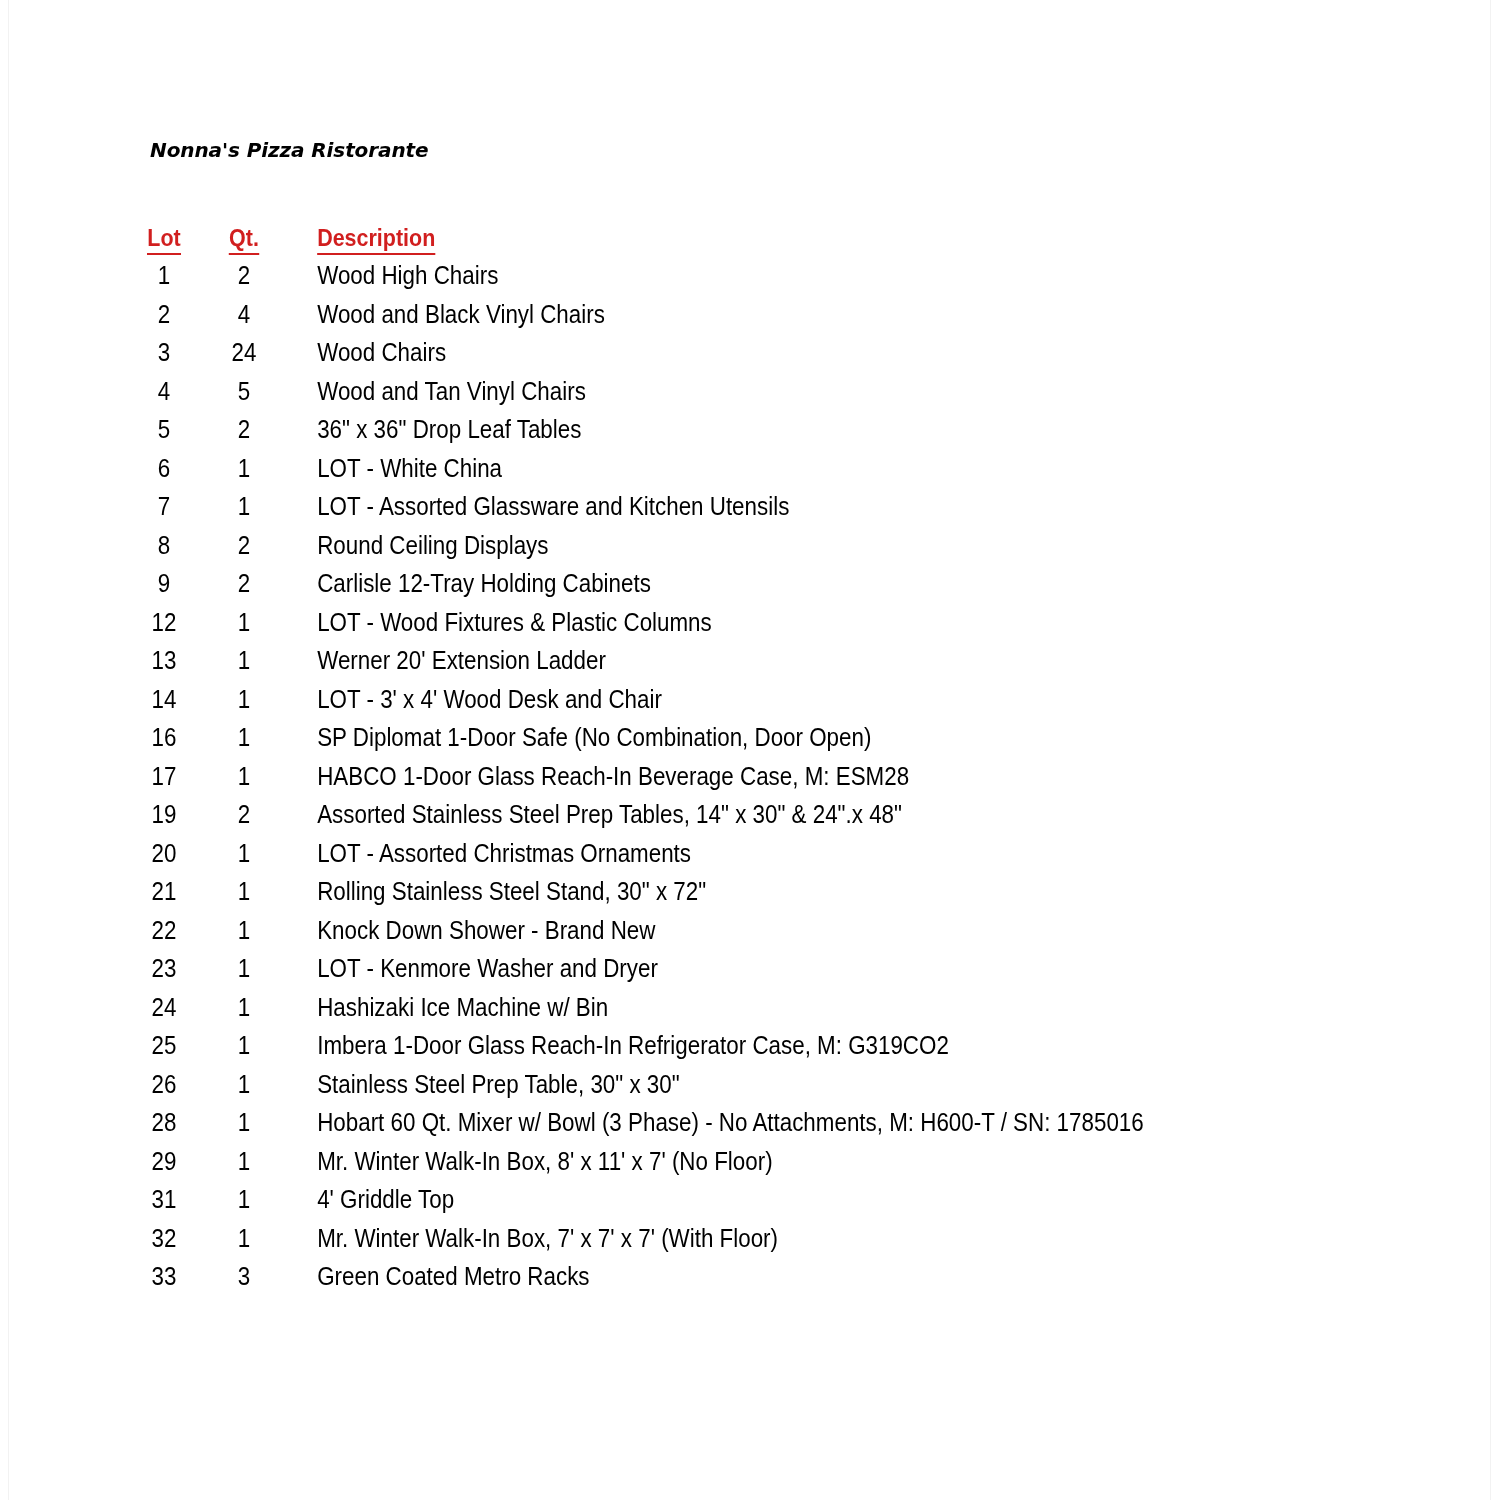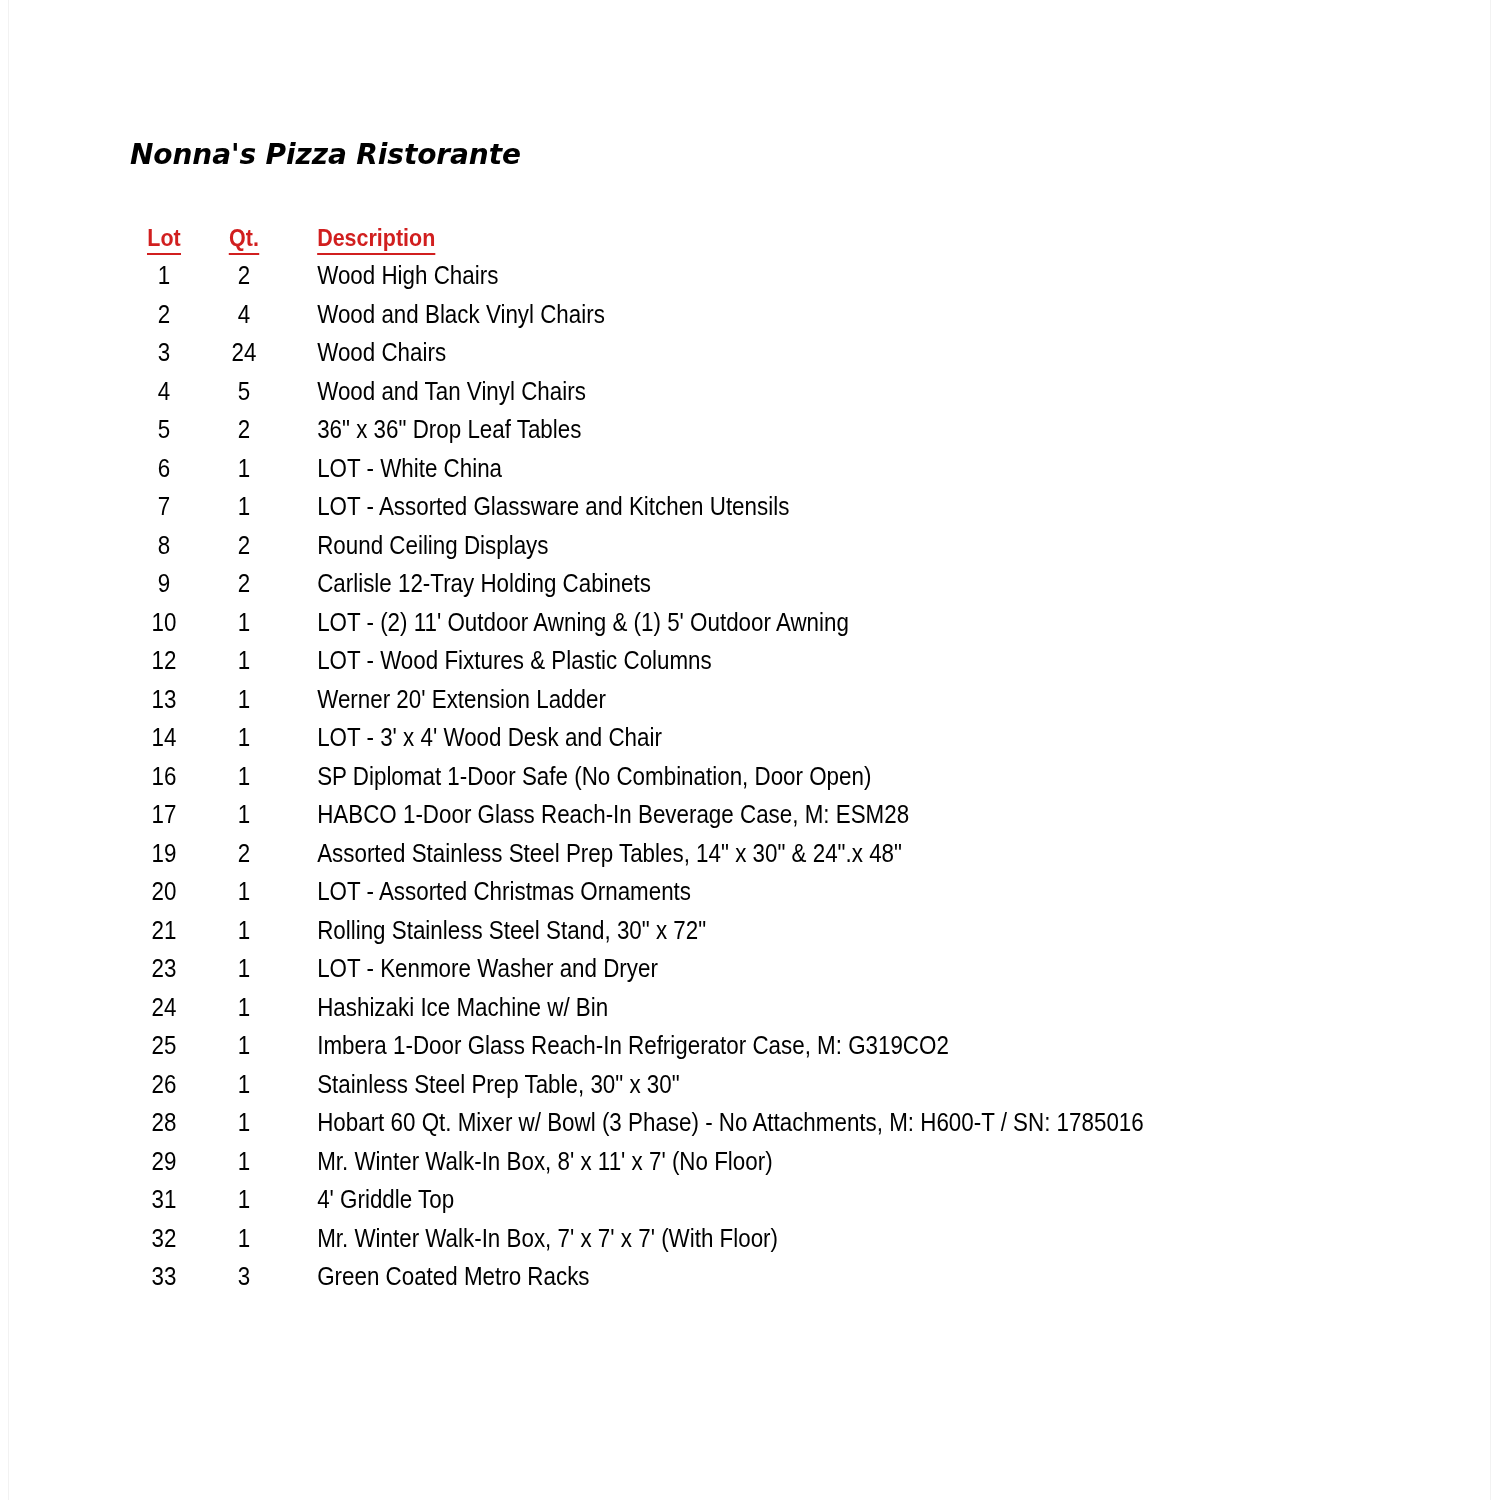--- a/index.html
+++ b/index.html
@@ -33,24 +33,24 @@
   #doc-body {
     position: absolute;
     left: 0;
     top: 0;
     width: 1500px;
     height: 1500px;
   }
 
   #doc-title {
     position: absolute;
-    left: 130px;
+    left: 150px;
     top: 138px;
     font-family: "DejaVu Sans", sans-serif;
-    font-size: 28px;
+    font-size: 20px;
     font-weight: bold;
     font-style: italic;
     letter-spacing: -0.1px;
     color: #000000;
     white-space: nowrap;
   }
 
   #lot-table {
     position: absolute;
     left: 133px;
@@ -176,25 +176,20 @@
           <td class="c-lot">8</td>
           <td class="c-qty">2</td>
           <td class="c-desc">Round Ceiling Displays</td>
         </tr>
         <tr>
           <td class="c-lot">9</td>
           <td class="c-qty">2</td>
           <td class="c-desc">Carlisle 12-Tray Holding Cabinets</td>
         </tr>
         <tr>
-          <td class="c-lot">10</td>
-          <td class="c-qty">1</td>
-          <td class="c-desc">LOT - (2) 11' Outdoor Awning &amp; (1) 5' Outdoor Awning</td>
-        </tr>
-        <tr>
           <td class="c-lot">12</td>
           <td class="c-qty">1</td>
           <td class="c-desc">LOT - Wood Fixtures &amp; Plastic Columns</td>
         </tr>
         <tr>
           <td class="c-lot">13</td>
           <td class="c-qty">1</td>
           <td class="c-desc">Werner 20' Extension Ladder</td>
         </tr>
         <tr>
@@ -219,20 +214,25 @@
         </tr>
         <tr>
           <td class="c-lot">20</td>
           <td class="c-qty">1</td>
           <td class="c-desc">LOT - Assorted Christmas Ornaments</td>
         </tr>
         <tr>
           <td class="c-lot">21</td>
           <td class="c-qty">1</td>
           <td class="c-desc">Rolling Stainless Steel Stand, 30" x 72"</td>
+        </tr>
+        <tr>
+          <td class="c-lot">22</td>
+          <td class="c-qty">1</td>
+          <td class="c-desc">Knock Down Shower - Brand New</td>
         </tr>
         <tr>
           <td class="c-lot">23</td>
           <td class="c-qty">1</td>
           <td class="c-desc">LOT - Kenmore Washer and Dryer</td>
         </tr>
         <tr>
           <td class="c-lot">24</td>
           <td class="c-qty">1</td>
           <td class="c-desc">Hashizaki Ice Machine w/ Bin</td>

